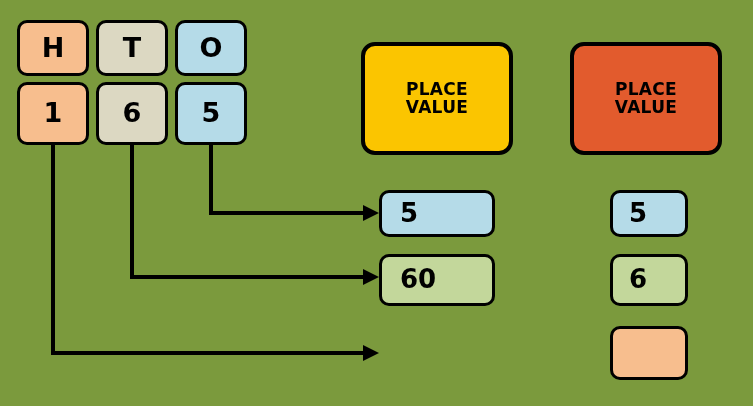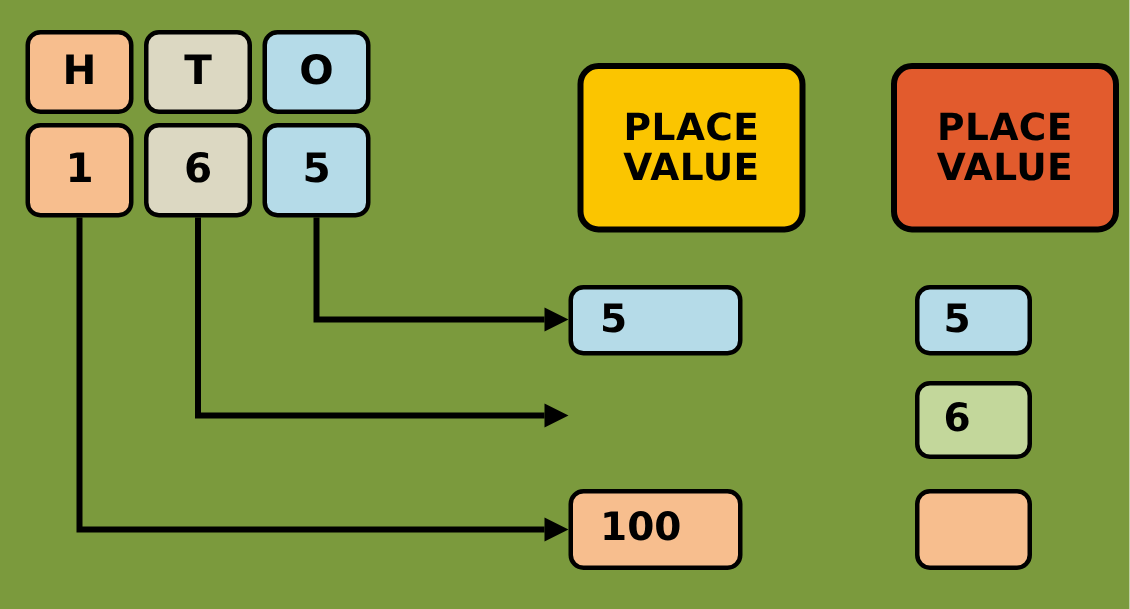--- a/index.html
+++ b/index.html
@@ -36,26 +36,25 @@
     height: 56px;
     font-size: 27px;
   }
   .cell.tall {
     height: 63px;
   }
 
   
   .banner {
     flex-direction: column;
-    font-size: 25px;
+    font-size: 17px;
     letter-spacing: 0.3px;
     border-width: 4px;
     border-radius: 14px;
     text-align: center;
-    margin-left: 24px;
   }
   .banner span {
     display: block;
   }
 
   
   .value-box {
     font-size: 26px;
     justify-content: flex-start;
     padding-left: 18px;
@@ -137,22 +136,22 @@
   </div>
 
   <div class="box banner c-red" style="left:570px; top:42px; width:152px; height:113px;">
     <span>PLACE</span>
     <span>VALUE</span>
   </div>
 
   <div class="box value-box c-blue" style="left:379px; top:190px; width:116px; height:47px;">
     <span>5</span>
   </div>
-  <div class="box value-box c-peach" style="left:379px; top:326px; width:116px; height:54px;">
-    <span>100</span>
+  <div class="box value-box c-green" style="left:379px; top:254px; width:116px; height:52px;">
+    <span>60</span>
   </div>
 
   <div class="box face-box c-blue" style="left:610px; top:190px; width:78px; height:47px;">
     <span>5</span>
   </div>
   <div class="box face-box c-green" style="left:610px; top:254px; width:78px; height:52px;">
     <span>6</span>
   </div>
   <div class="box face-box c-peach" style="left:610px; top:326px; width:78px; height:54px;">
     <span></span>

